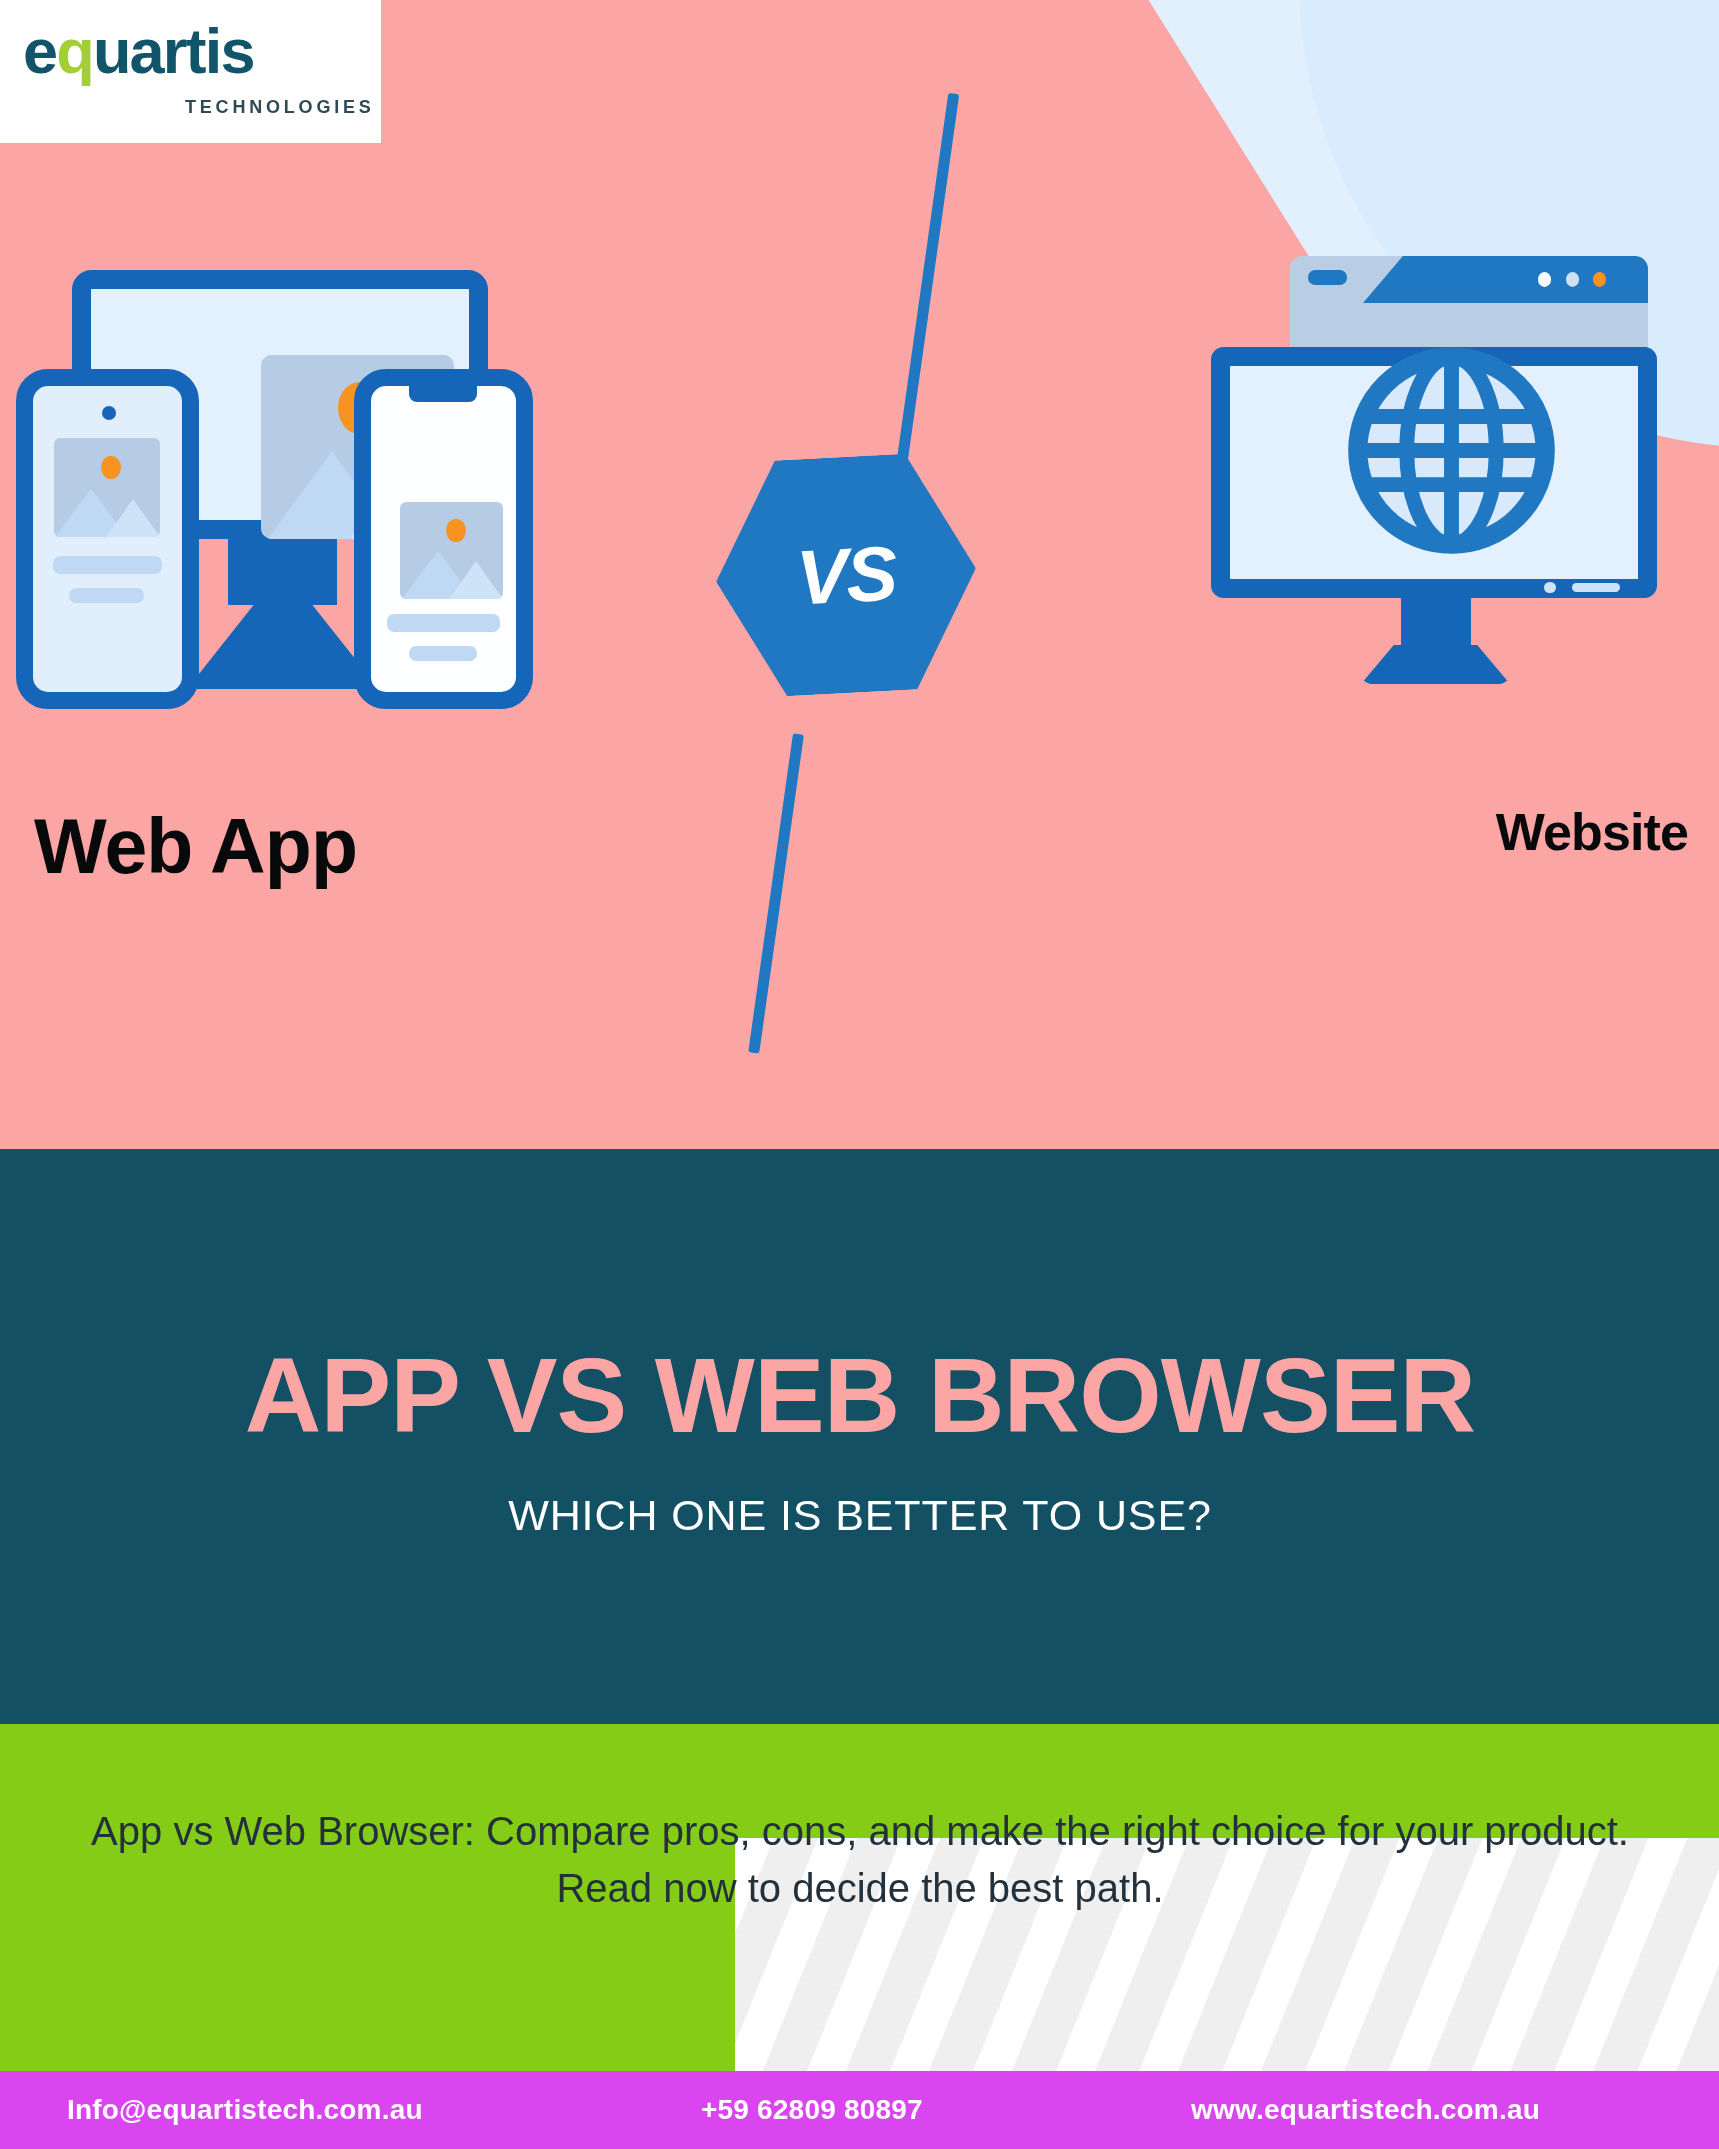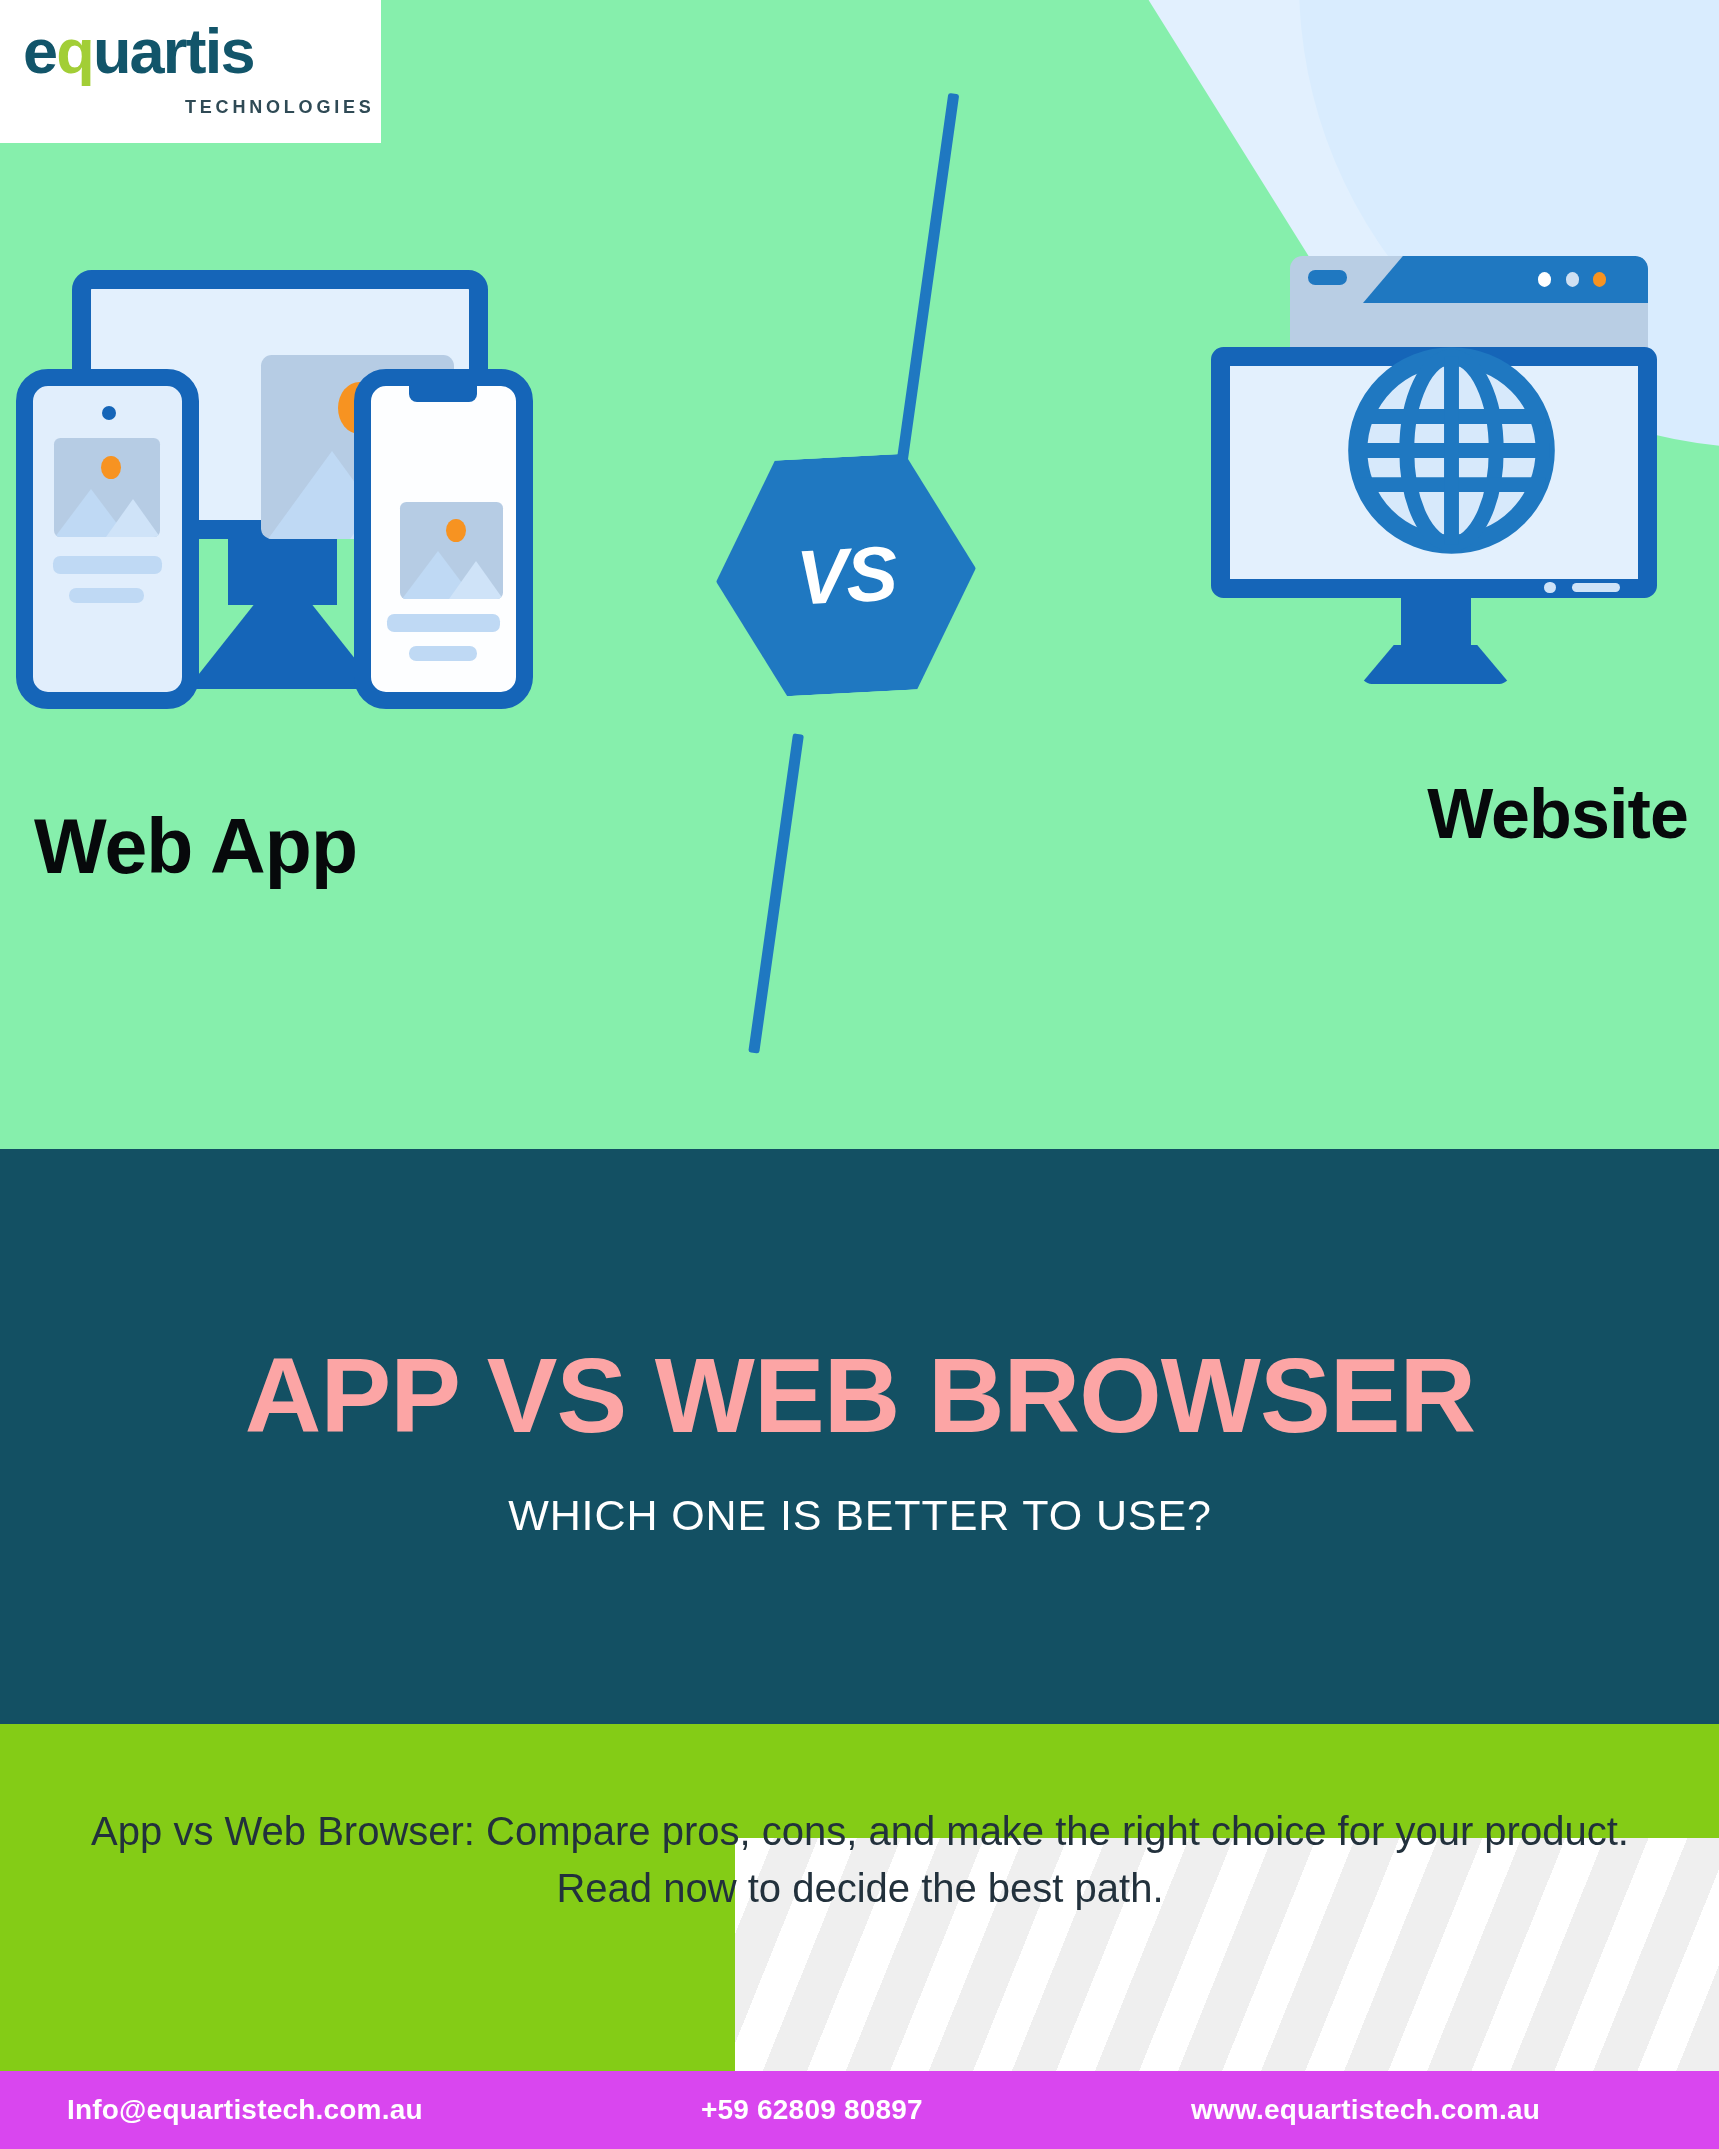--- a/index.html
+++ b/index.html
@@ -15,21 +15,21 @@
     width: 1720px;
     height: 2149px;
     overflow: hidden;
   }
 
   
   .hero {
     position: absolute;
     left: 0; top: 0;
     width: 1720px; height: 1149px;
-    background: #86efac;
+    background: #fca5a5;
     overflow: hidden;
   }
   .hero-wash-a {
     position: absolute;
     left: 1003px; top: -233px;
     width: 1164px; height: 896px;
     background: #e2f0fe;
     transform: rotate(-32deg);
     transform-origin: 0 0;
   }
@@ -334,22 +334,22 @@
   .label-webapp {
     position: absolute;
     left: 34px; top: 802px;
     font-size: 77px;
     font-weight: 800;
     color: #07090b;
     letter-spacing: -0.9px;
   }
   .label-website {
     position: absolute;
-    right: 32px; top: 774px;
-    font-size: 70px;
+    right: 32px; top: 802px;
+    font-size: 52px;
     font-weight: 800;
     color: #07090b;
     letter-spacing: -0.9px;
   }
 
   
   .band {
     position: absolute;
     left: 0; top: 1149px;
     width: 1720px; height: 575px;

